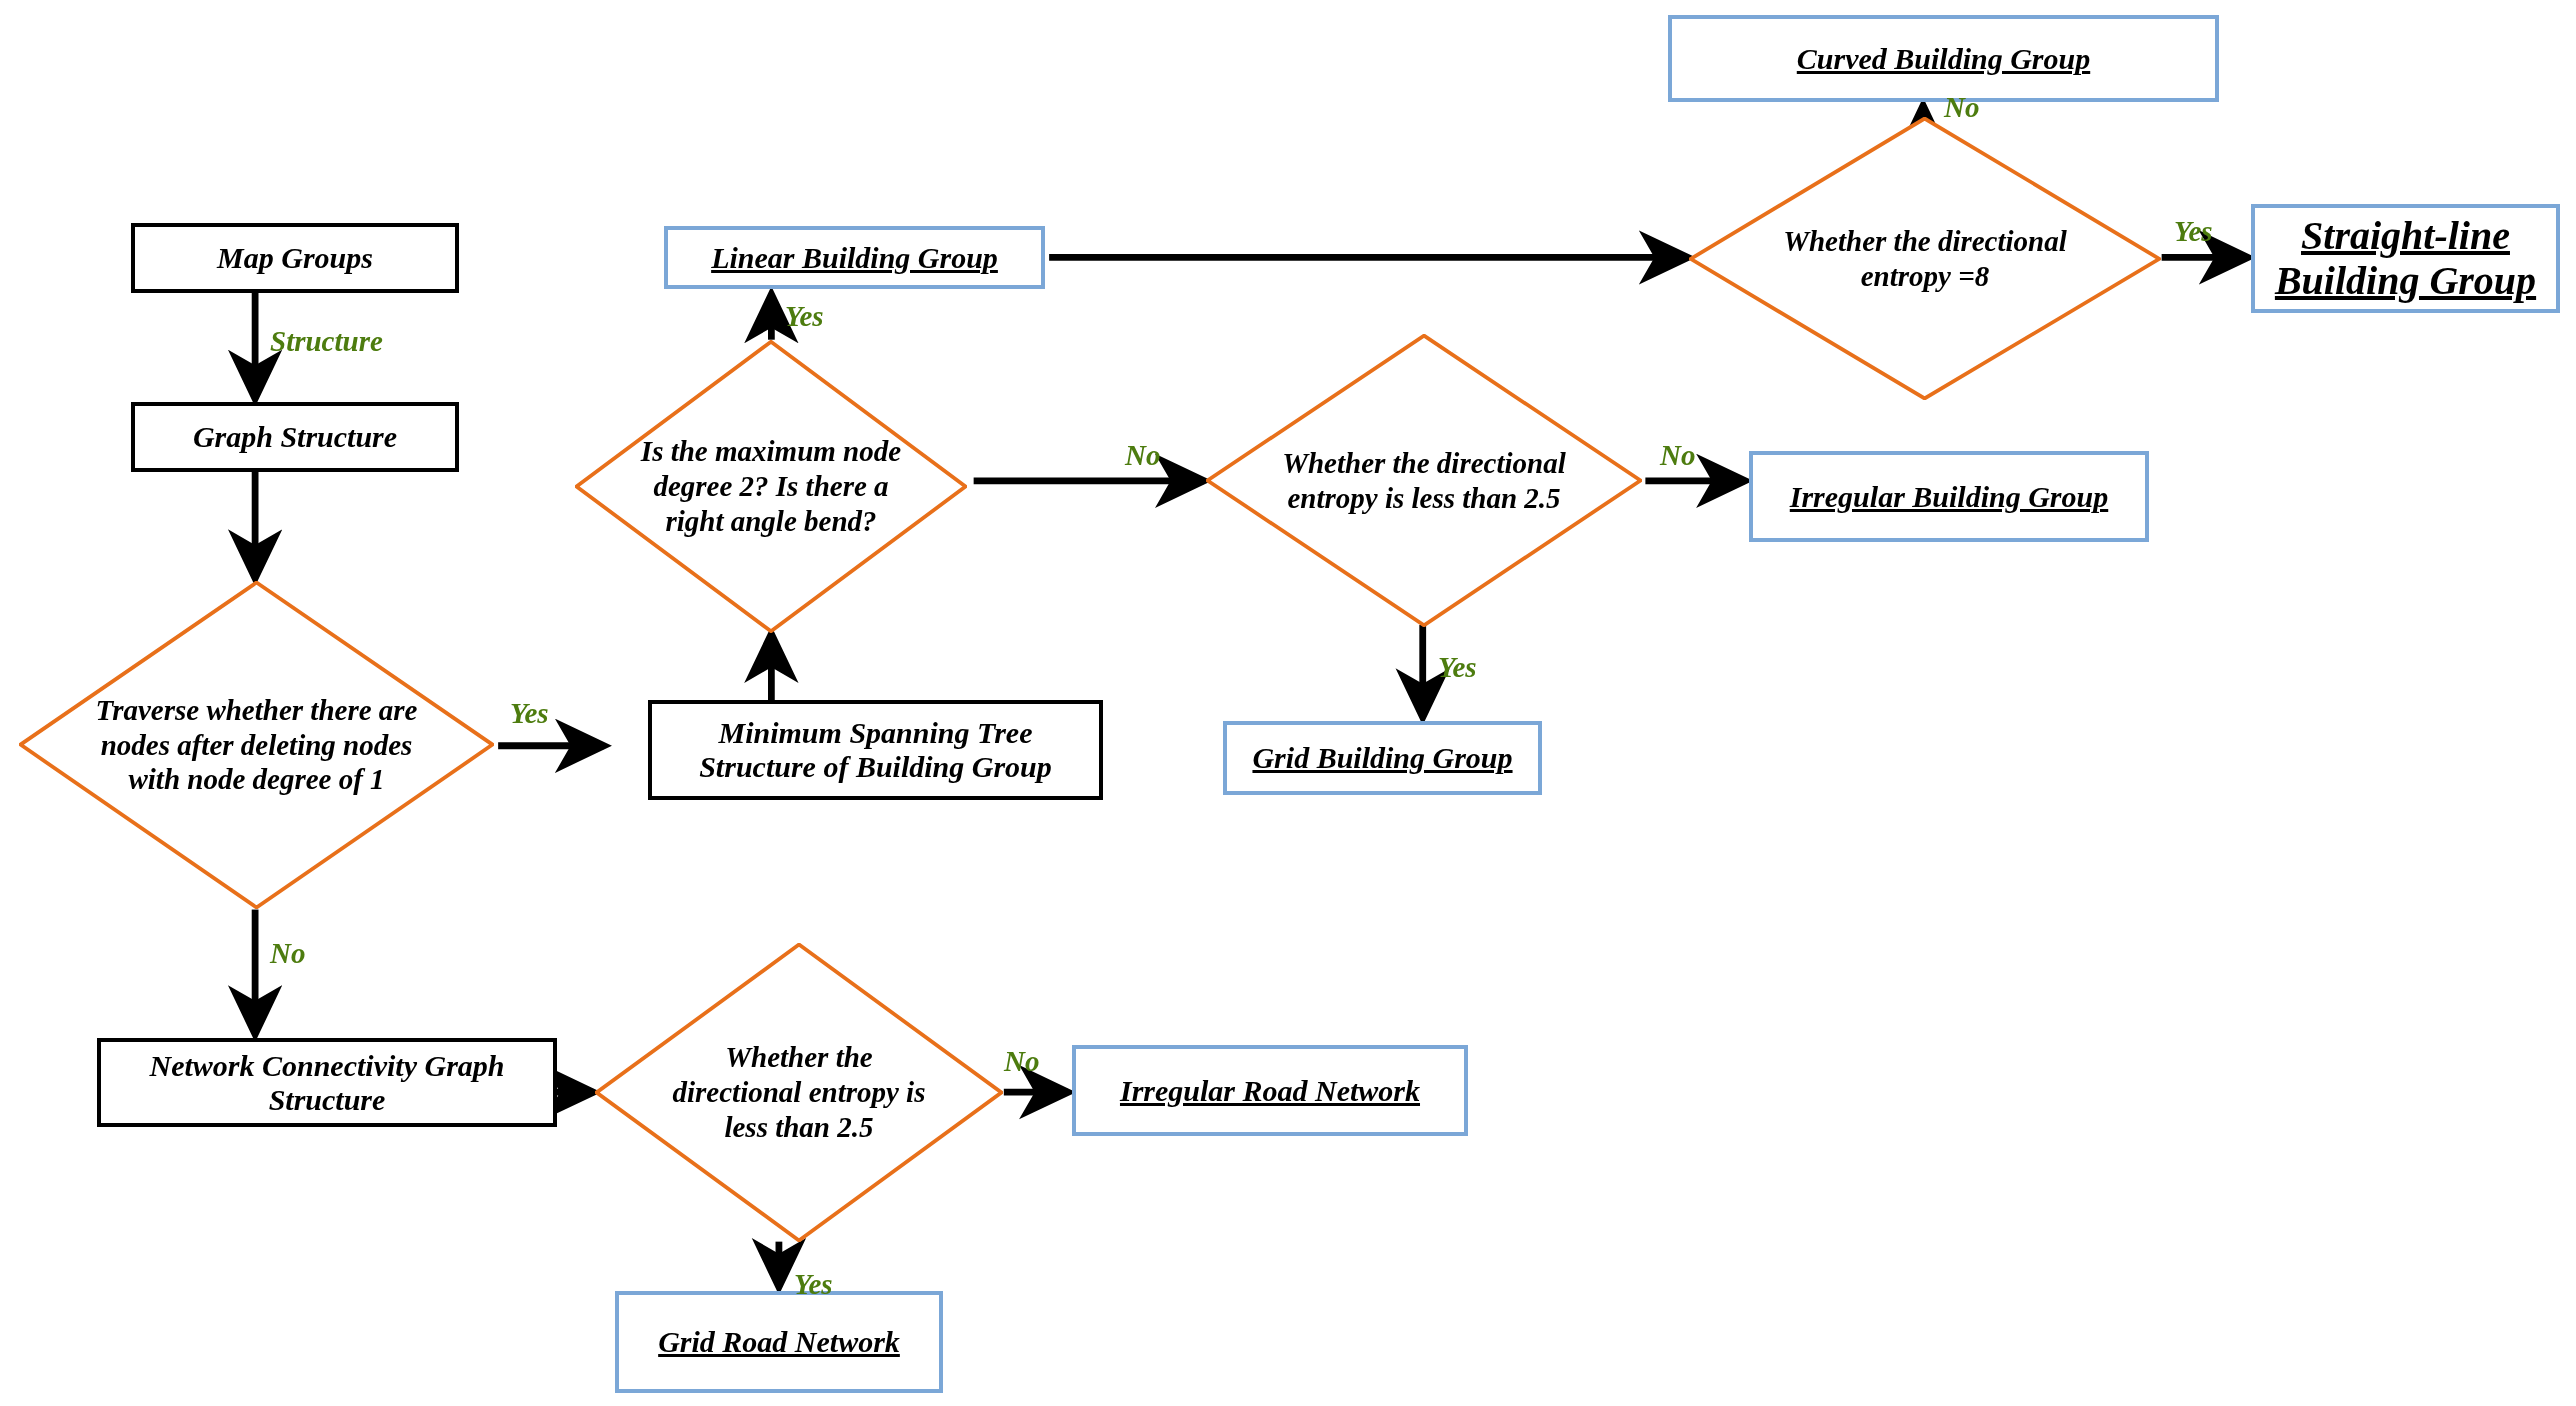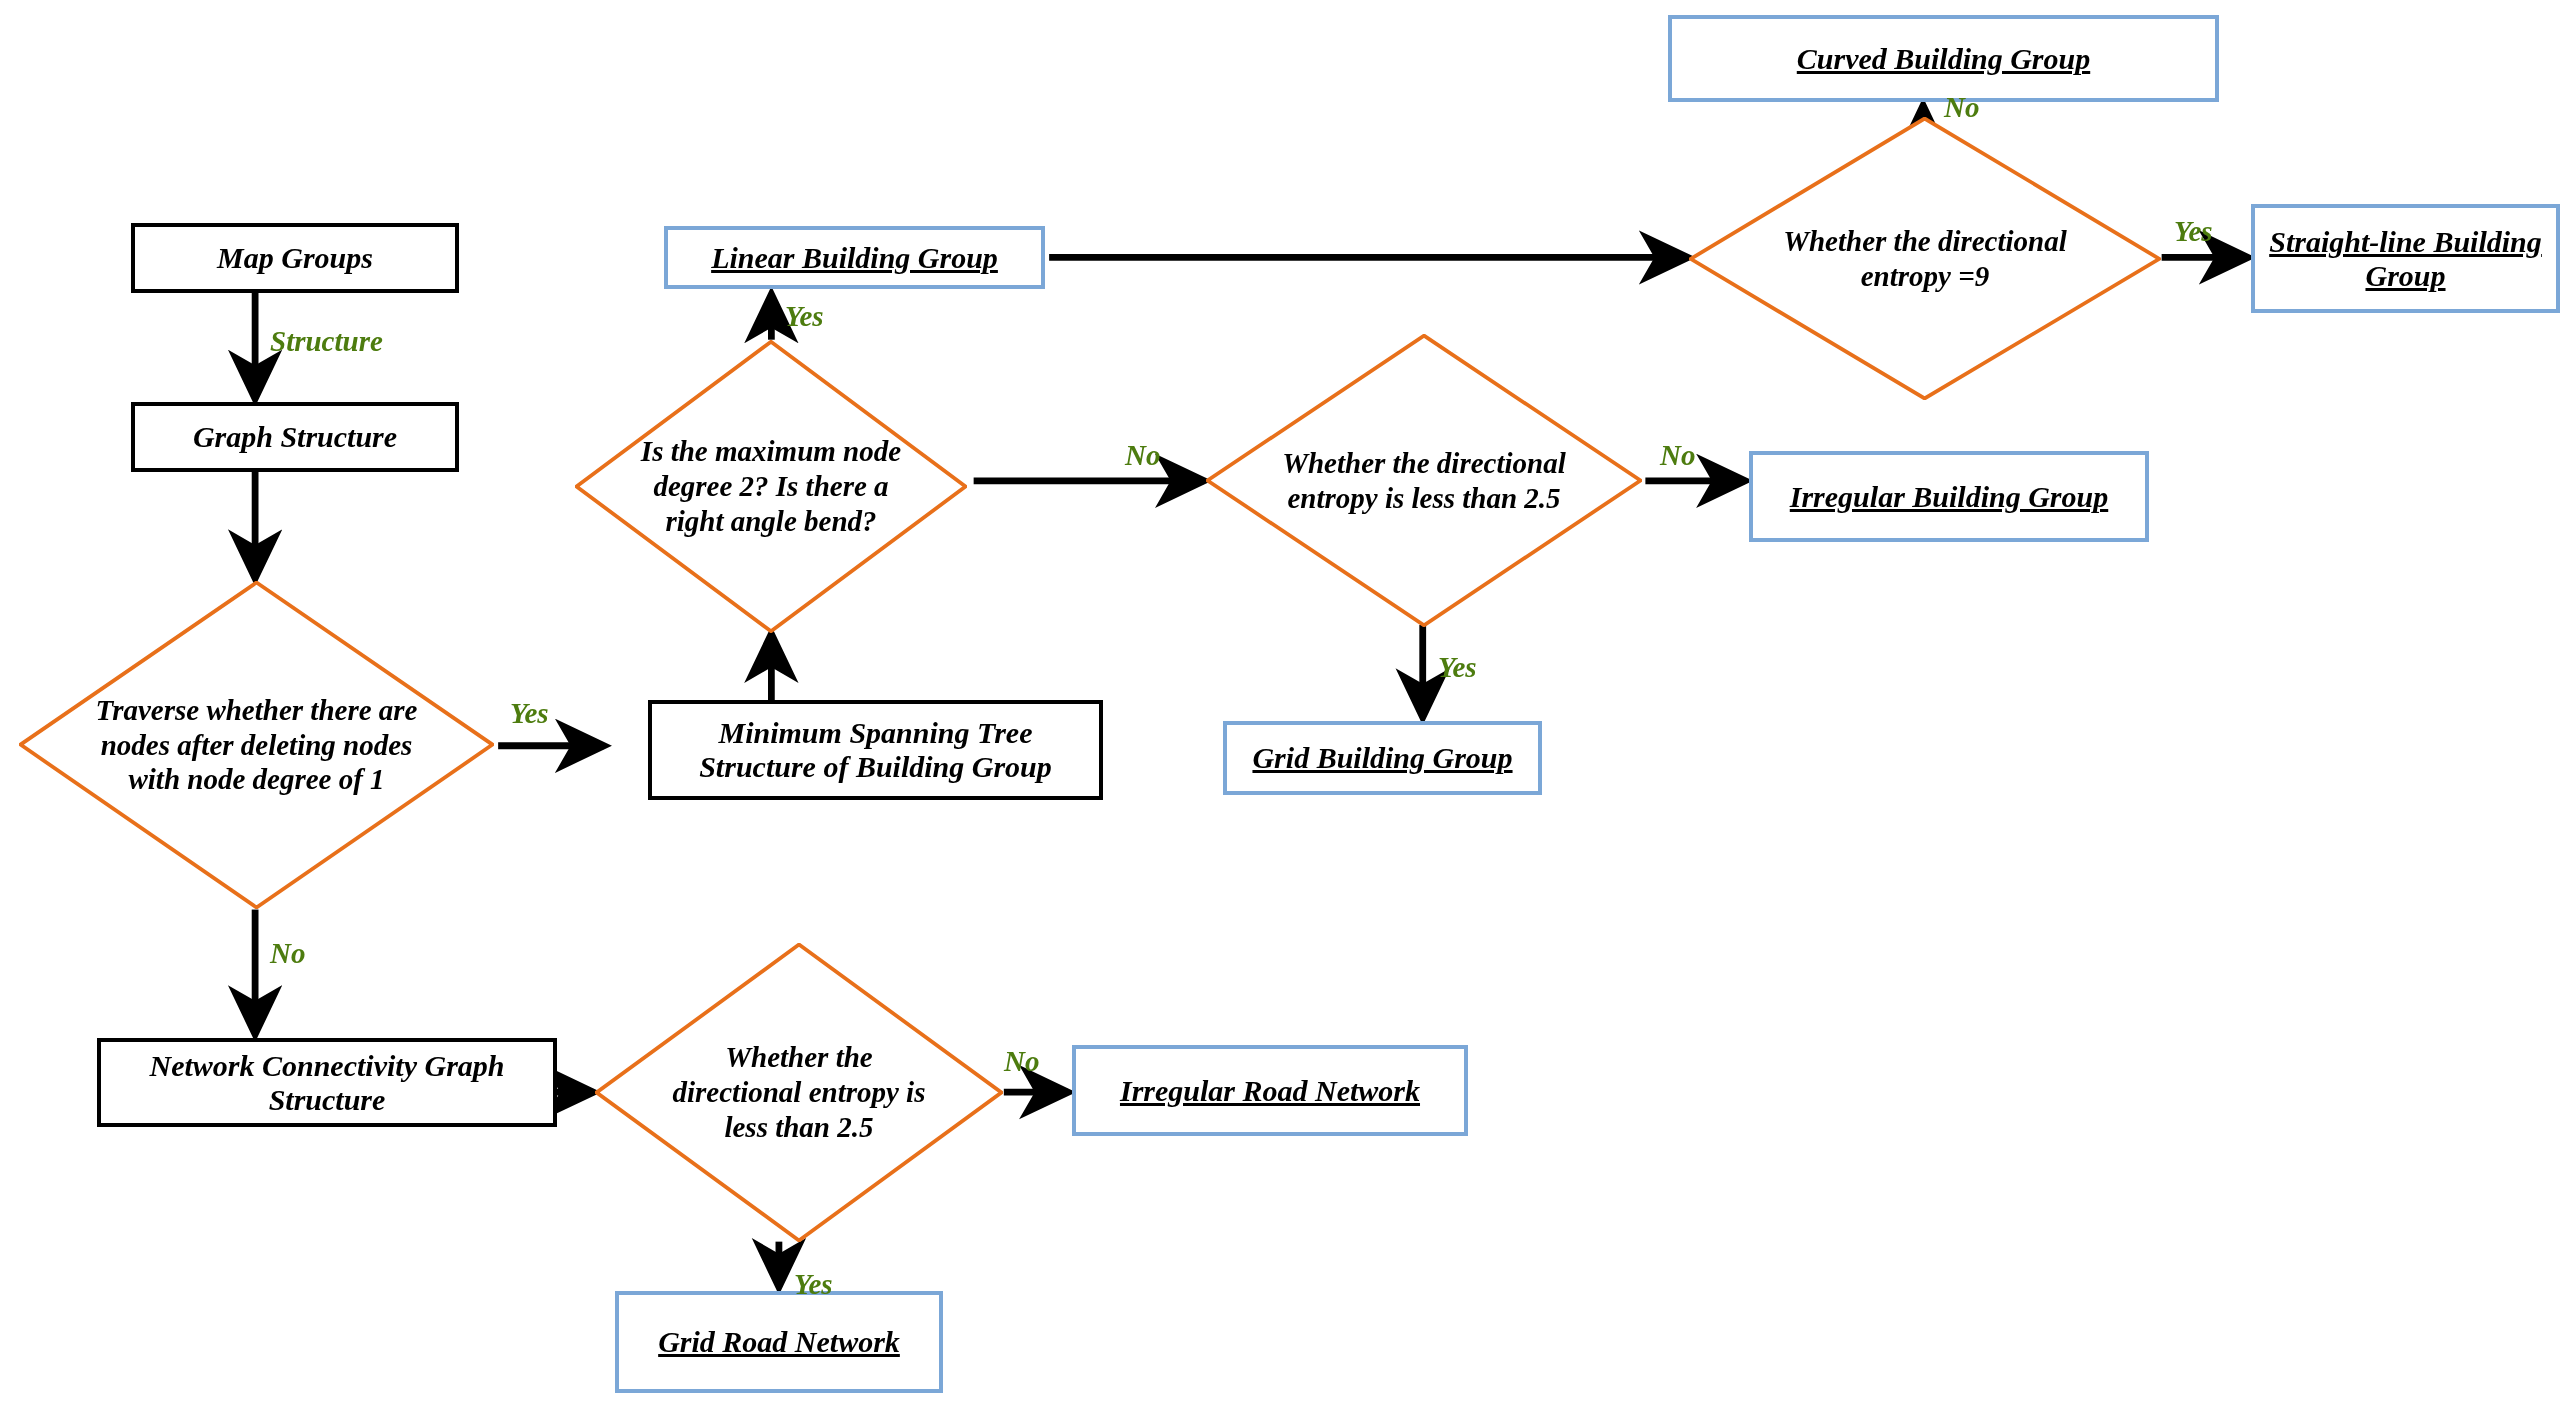--- a/index.html
+++ b/index.html
@@ -91,21 +91,21 @@
   </div>
 
   <div class="node term" style="left:664px;top:226px;width:381px;height:63px;font-size:30px;">
     <span>Linear Building Group</span>
   </div>
 
   <div class="node term" style="left:1668px;top:15px;width:551px;height:87px;font-size:30px;">
     <span>Curved Building Group</span>
   </div>
 
-  <div class="node term" style="left:2251px;top:204px;width:309px;height:109px;font-size:30px;padding:0 2px;">
+  <div class="node term" style="left:2251px;top:204px;width:309px;height:109px;font-size:40px;padding:0 2px;">
     <span>Straight-line Building Group</span>
   </div>
 
   <div class="node term" style="left:1749px;top:451px;width:400px;height:91px;font-size:30px;">
     <span>Irregular Building Group</span>
   </div>
 
   <div class="node term" style="left:1223px;top:721px;width:319px;height:74px;font-size:30px;">
     <span>Grid Building Group</span>
   </div>
@@ -136,21 +136,21 @@
     <svg width="436" height="293" viewBox="0 0 578 388">
       <polygon points="289,2 576,194 289,386 2,194" fill="#ffffff" stroke="#E8701A" stroke-width="5"></polygon>
     </svg>
     <div class="dtext" style="font-size:29px;left:16%;width:68%;">Whether the directional entropy is less than 2.5</div>
   </div>
 
   <div class="diamond" style="left:1689px;top:117px;width:472px;height:283px;">
     <svg width="472" height="283" viewBox="0 0 625 375">
       <polygon points="312,2 623,188 312,373 2,188" fill="#ffffff" stroke="#E8701A" stroke-width="5"></polygon>
     </svg>
-    <div class="dtext" style="font-size:29px;left:18%;width:64%;">Whether the directional entropy =9</div>
+    <div class="dtext" style="font-size:29px;left:18%;width:64%;">Whether the directional entropy =8</div>
   </div>
 
   <div class="diamond" style="left:595px;top:943px;width:408px;height:299px;">
     <svg width="408" height="299" viewBox="0 0 540 396">
       <polygon points="270,2 538,198 270,394 2,198" fill="#ffffff" stroke="#E8701A" stroke-width="5"></polygon>
     </svg>
     <div class="dtext" style="font-size:29px;left:16%;width:68%;">Whether the directional entropy is less than 2.5</div>
   </div>
 
   <div class="elabel" style="left:270px;top:325px;font-size:29px;">Structure</div>

